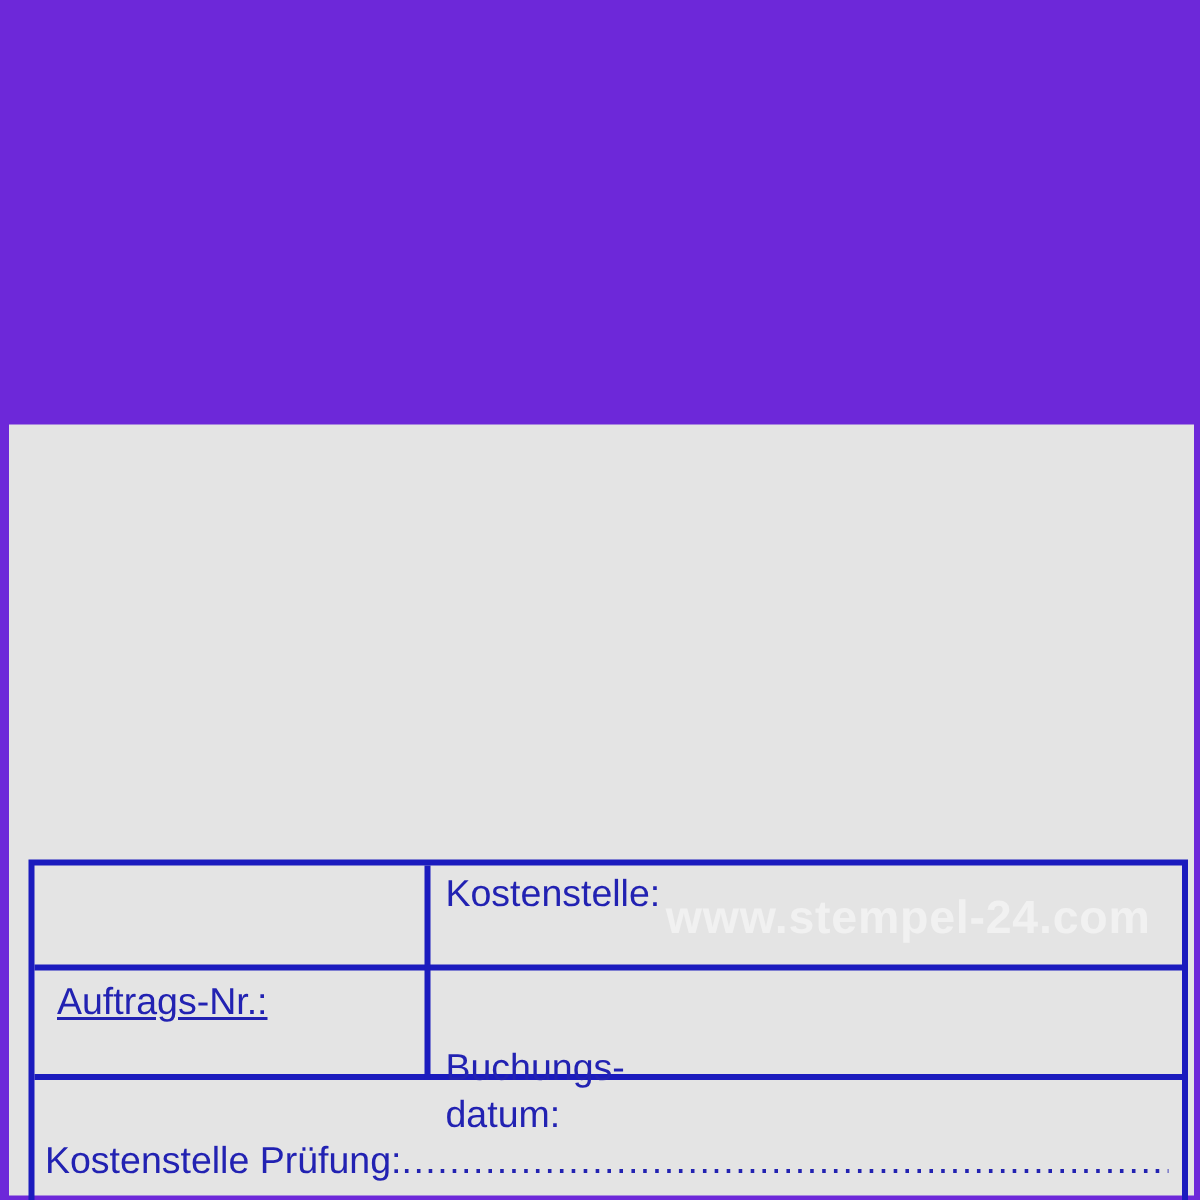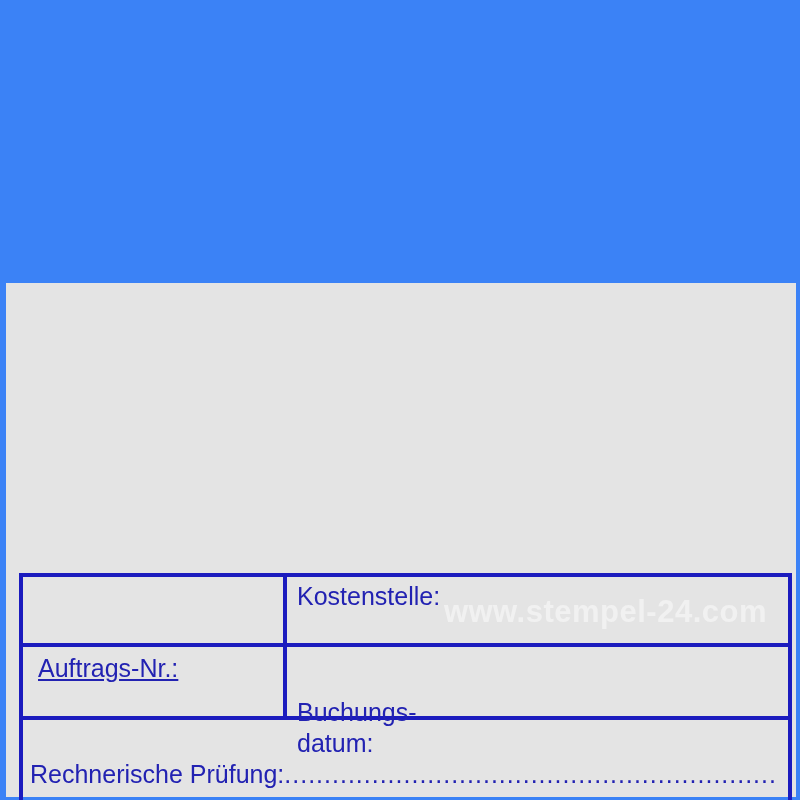--- a/index.html
+++ b/index.html
@@ -5,21 +5,21 @@
   html, body {
     margin: 0;
     padding: 0;
     background: #ffffff;
     font-family: "Liberation Sans", sans-serif;
   }
   .page {
     position: relative;
     width: 800px;
     height: 800px;
-    background: #3b82f6;
+    background: #6d28d9;
     overflow: hidden;
   }
   
   .panel {
     position: absolute;
     left: 6px;
     top: 283px;
     width: 790px;
     height: 514px;
     background: #e4e4e4;
@@ -102,18 +102,18 @@
       <div class="cell-label kostenstelle">Kostenstelle:</div>
 
       <div class="watermark">www.stempel-24.com</div>
 
       <div class="cell-label auftrags">Auftrags-Nr.:</div>
 
       <div class="cell-label buchungs">Buchungs-
 datum:</div>
 
       <div class="dotline line-0">
-        <span>Rechnerische Prüfung:</span><span class="dots">........................................................................................................................</span>
+        <span>Kostenstelle Prüfung:</span><span class="dots">........................................................................................................................</span>
       </div>
 
     </div>
   </div>
 </div>
 
 </body></html>

